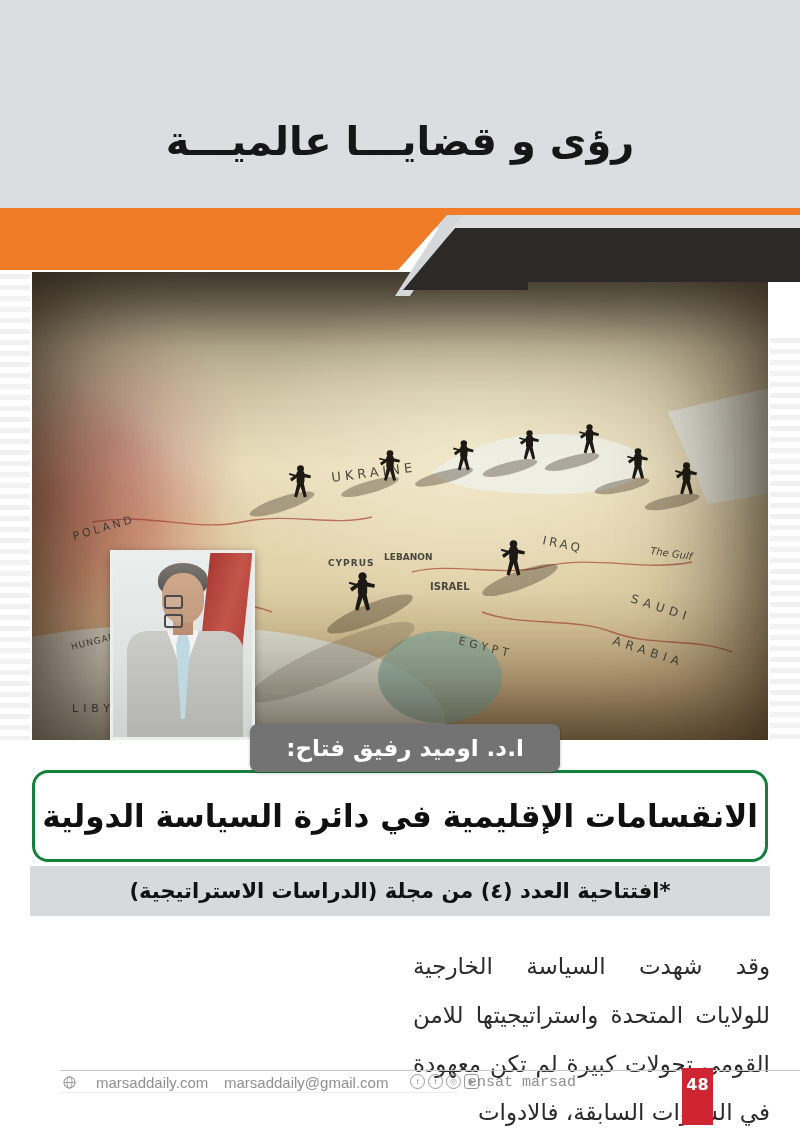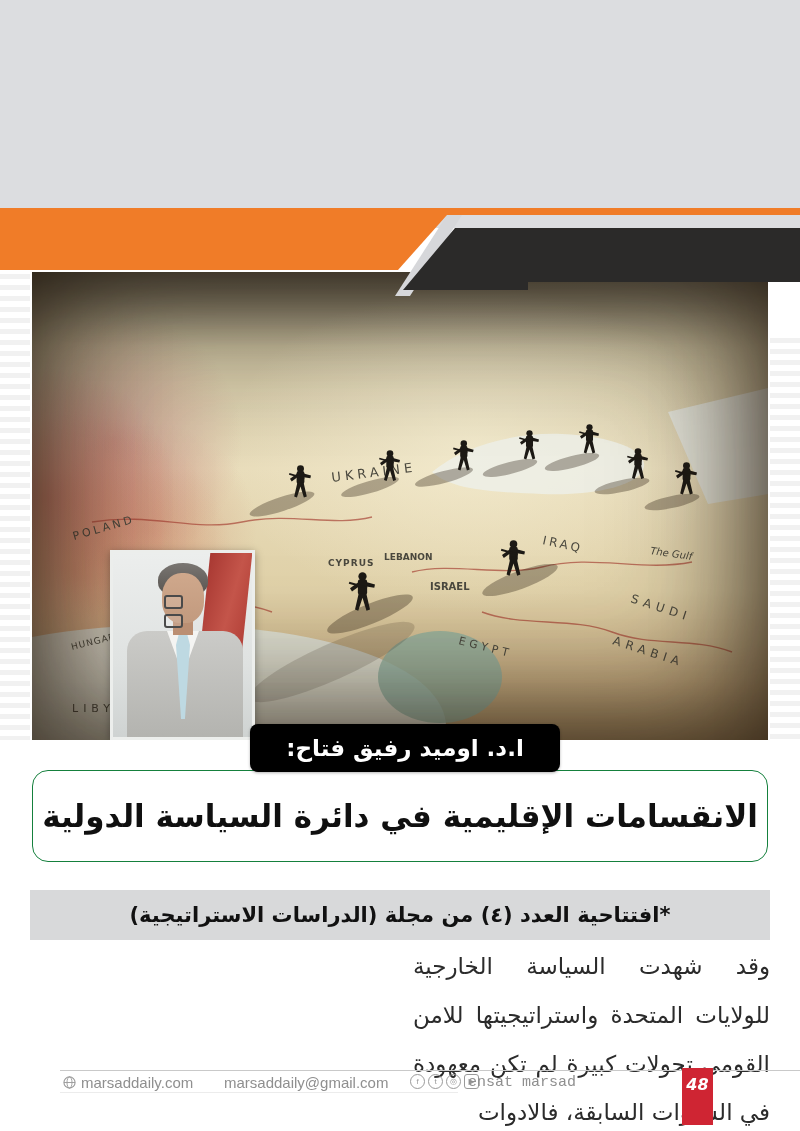--- a/index.html
+++ b/index.html
@@ -38,68 +38,69 @@
     margin-right:2px;vertical-align:top;background:rgba(255,255,255,.15);}
   .neck{position:absolute;left:60px;top:66px;width:20px;height:16px;background:#bb8f73;}
   .shoulders{position:absolute;left:14px;top:78px;width:116px;height:112px;border-radius:20px 20px 0 0;
     background:linear-gradient(180deg,#cbcbc8,#b2b2ae);}
   .shirt{position:absolute;left:54px;top:78px;width:32px;height:44px;background:#f4f4f2;
     clip-path:polygon(0 0,100% 0,50% 100%);}
   .tie{position:absolute;left:63px;top:80px;width:14px;height:86px;background:#bed9e2;
     clip-path:polygon(22% 0,78% 0,100% 14%,64% 100%,36% 100%,0 14%);}
   
   .name-label{position:absolute;left:250px;top:724px;width:310px;height:48px;z-index:8;
-    background:#000000;border-radius:8px;display:flex;align-items:center;justify-content:center;
+    background:#737373;border-radius:8px;display:flex;align-items:center;justify-content:center;
     color:#ffffff;font-size:23px;font-weight:bold;direction:rtl;box-shadow:0 1px 3px rgba(0,0,0,.3);}
   
   .title-box{position:absolute;left:32px;top:770px;width:736px;height:92px;z-index:5;
-    background:#ffffff;border:1px solid #15803d;border-radius:16px;box-sizing:border-box;
+    background:#ffffff;border:3px solid #15803d;border-radius:16px;box-sizing:border-box;
     display:flex;align-items:center;justify-content:center;}
   .title-box h1{margin:0;font-size:31px;font-weight:bold;color:#101010;direction:rtl;text-align:center;}
   
-  .subtitle-bar{position:absolute;left:30px;top:890px;width:740px;height:50px;background:#d8d9da;
+  .subtitle-bar{position:absolute;left:30px;top:866px;width:740px;height:50px;background:#d8d9da;
     display:flex;align-items:center;justify-content:center;direction:rtl;}
   .subtitle-bar span{font-size:21px;font-weight:bold;color:#111111;}
   
   .columns{position:absolute;left:30px;top:942px;width:740px;height:125px;direction:rtl;
     display:flex;gap:26px;}
   .col{width:357px;font-size:23px;line-height:2.12;color:#2b2b2b;text-align:justify;}
   .col.first p{text-indent:18px;}
   .col p{margin:0;}
   
   .footer-line{position:absolute;left:60px;top:1070px;width:740px;height:1px;background:#c9c9c9;}
   .footer-subline{position:absolute;left:60px;top:1092px;width:398px;height:1px;background:#ececec;}
   .footer-item{position:absolute;top:1074px;color:#8f8f8f;font-family:"Liberation Sans",sans-serif;
-    font-size:15px;display:flex;align-items:center;gap:5px;}
+    font-size:15px;display:flex;align-items:center;gap:20px;}
   .fi-web{left:63px;} .fi-mail{left:224px;} .fi-social{left:410px;gap:3px;} .fi-handle{left:468px;font-family:Liberation Mono, monospace;}
   .badge{display:inline-flex;align-items:center;justify-content:center;width:13px;height:13px;
     border:1px solid #9a9a9a;border-radius:50%;font-size:8px;color:#9a9a9a;line-height:1;}
   .badge.sq{border-radius:3px;}
   .pagenum{position:absolute;left:682px;top:1068px;width:31px;height:57px;background:#cf2533;z-index:2;
-    text-align:center;font-style:italic;}
+    text-align:center;}
   .pagenum span{display:inline-block;margin-top:7px;color:#ffffff;font-weight:bold;font-size:16px;}
   
   .stripes{position:absolute;width:30px;pointer-events:none;z-index:0;
     background:repeating-linear-gradient(180deg,#f1f1f1 0 5px,#ffffff 5px 11px);}
   .stripes.l{left:0;top:274px;height:466px;}
   .stripes.r{left:770px;top:338px;height:402px;}
 </style>
 </head>
 <body>
 
 <div class="page">
 
   <svg class="decor" width="800" height="300">
     <rect x="0" y="0" width="800" height="208" fill="#dcdde0"></rect>
     <rect x="0" y="208" width="800" height="7" fill="#f07c28"></rect>
     <rect x="0" y="215" width="800" height="13" fill="#dcdde0"></rect>
     <polygon points="447,215 462,215 410,296 395,296" fill="#d6d7da"></polygon>
     <polygon points="0,215 447,215 398,270 0,270" fill="#f07c28"></polygon>
     <polygon points="455,228 800,228 800,282 528,282 528,290 403,290" fill="#2b2a29"></polygon>
   </svg>
+  <div class="band-title">رؤى و قضايـــا عالميـــة</div>
 
   <div class="stripes l"></div>
   <div class="stripes r"></div>
 
   <div class="photo">
     <svg class="map-svg" width="736" height="468" viewBox="0 0 736 468">
       <defs>
         <g id="soldier" fill="#1d1a15">
           <circle cx="10" cy="3.5" r="3.3"></circle>
           <rect x="6.3" y="5.8" width="7.4" height="12.4" rx="2"></rect>

